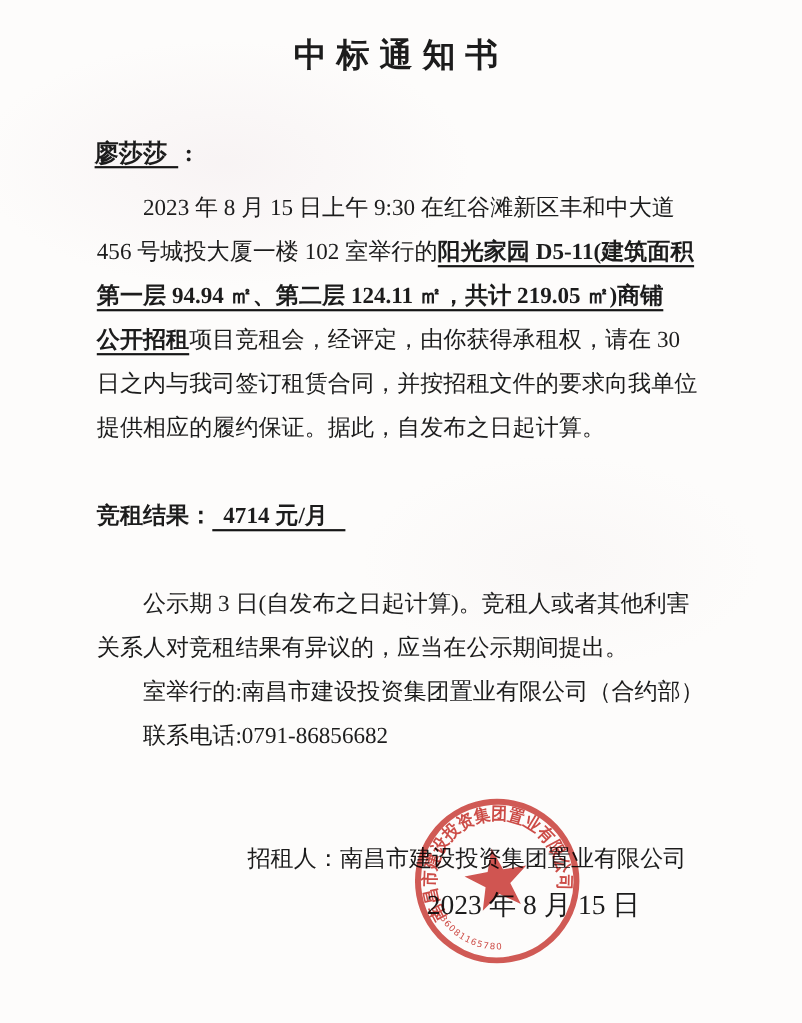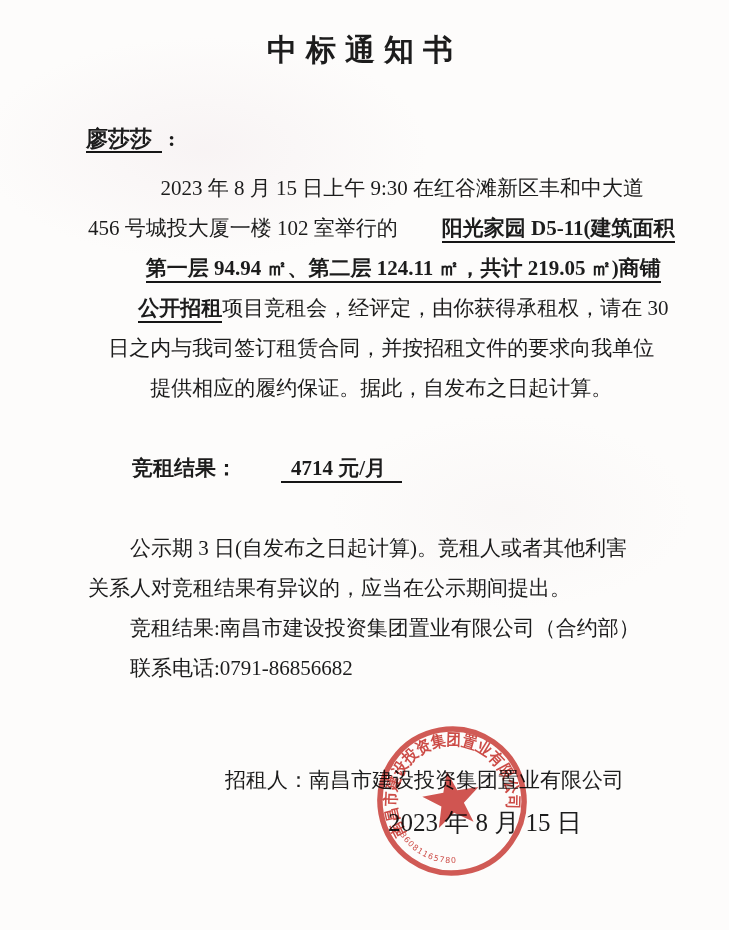--- a/index.html
+++ b/index.html
@@ -27,22 +27,22 @@
   }
   .salutation .name { border-bottom: 2px solid #161616; padding: 0 10px 0 0; }
   .salutation .colon { margin-left: 6px; }
   .block { position: absolute; }
   .line {
     white-space: nowrap; height: 40px; line-height: 40px;
     font-size: 21px;
   }
   .indent { padding-left: 42px; }
   .u { border-bottom: 2px solid #161616; padding-bottom: 1px; }
-  .b { font-weight: bold; margin-left: 44px; }
-  .para1 { top: 168px; left: 88px; text-align: center; }
+  .b { font-weight: bold; }
+  .para1 { top: 168px; left: 88px; }
   .result-line { top: 448px; left: 88px; font-size: 21px; }
   .result-line .val { padding: 0 16px 1px 10px; }
   .publicity { top: 528px; left: 88px; }
   .sig-lessor { position: absolute; top: 766px; left: 225px; font-size: 21px; white-space: nowrap; }
   .sig-date  { position: absolute; top: 806px; left: 388px; font-size: 25px; white-space: nowrap; }
   .seal {
     position: absolute; left: 352px; top: 701px;
     width: 200px; height: 200px;
     transform: rotate(-10deg);
     mix-blend-mode: multiply;
@@ -79,21 +79,21 @@
     <div class="line"><span>提供相应的履约保证。据此，自发布之日起计算。</span></div>
   </div>
 
   <div class="block line result-line">
     <span class="b">竞租结果：</span><span class="b u val">4714 元/月</span>
   </div>
 
   <div class="block publicity">
     <div class="line indent"><span>公示期 3 日(自发布之日起计算)。竞租人或者其他利害</span></div>
     <div class="line"><span>关系人对竞租结果有异议的，应当在公示期间提出。</span></div>
-    <div class="line indent"><span>竞租结果:南昌市建设投资集团置业有限公司（合约部）</span></div>
+    <div class="line indent"><span>室举行的:南昌市建设投资集团置业有限公司（合约部）</span></div>
     <div class="line indent"><span>联系电话:0791-86856682</span></div>
   </div>
 
   <div class="sig-lessor">招租人：南昌市建设投资集团置业有限公司</div>
   <div class="sig-date">2023 年 8 月 15 日</div>
 
   <svg class="seal" viewBox="0 0 200 200" aria-hidden="true">
     <g>
       <circle class="ring-circle" cx="100" cy="100" r="72"></circle>
       <defs>

